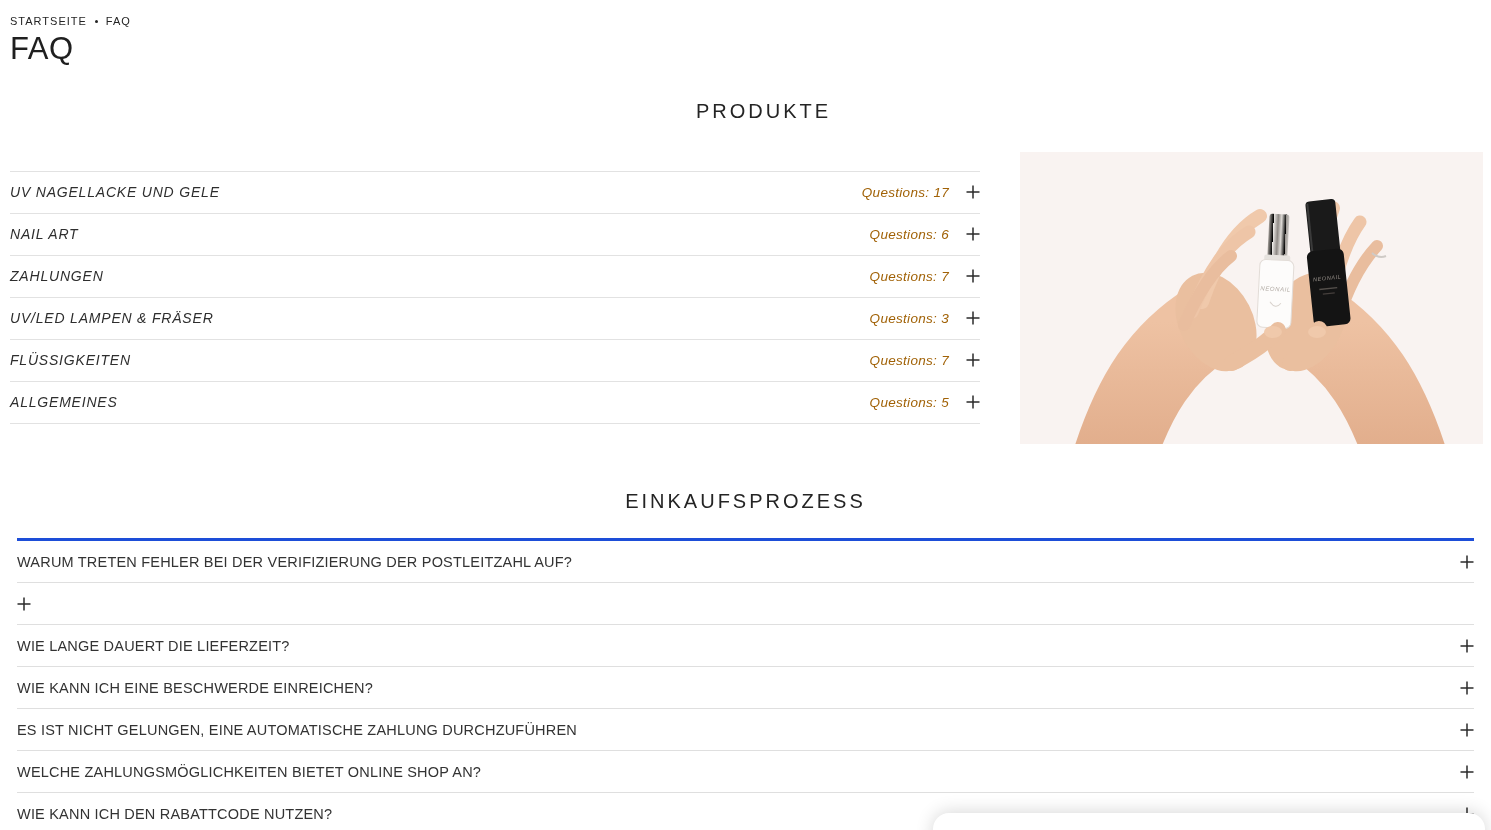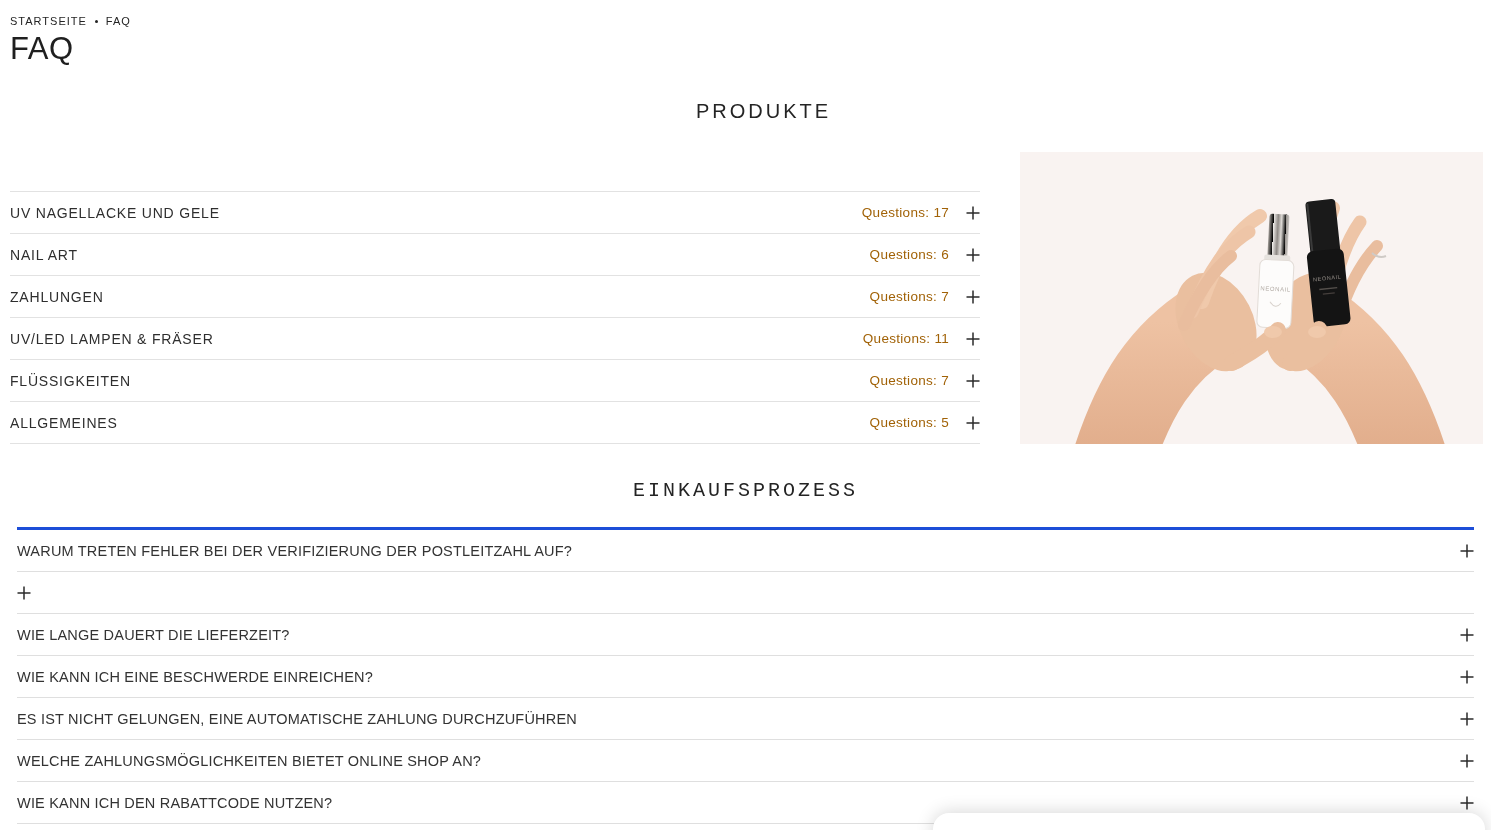--- a/index.html
+++ b/index.html
@@ -28,26 +28,27 @@
     font-size: 31px; font-weight: 500; letter-spacing: 0.5px; color: #1f1f1f;
   }
 
   
   .section-heading {
     text-align: center;
     font-size: 20px; font-weight: 500; letter-spacing: 3px;
     color: #242424;
   }
   .heading-produkte { margin-top: 33px; padding-left: 36px; }
-  .heading-einkauf  { margin-top: 35px; font-family: Liberation Mono, monospace; }
+  .heading-einkauf  { margin-top: 46px; }
 
   
   .produkte-wrap {
-    display: flex; align-items: flex-end;
+    display: flex; align-items: center;
     margin-top: 27px;
+    font-style: italic;
   }
   .category-list {
     width: 970px; margin-left: 10px;
     border-top: 1px solid #e2e2e2;
   }
   .category-row {
     height: 42px;
     display: flex; align-items: center; justify-content: space-between;
     border-bottom: 1px solid #e2e2e2;
     cursor: pointer;
@@ -141,21 +142,21 @@
         <svg viewBox="0 0 14 14">
               <path d="M7 0.5 V13.5 M0.5 7 H13.5" stroke="#2b2b2b" stroke-width="1.5"></path>
             </svg>
       </span>
     </span>
   </div>
 
   <div class="category-row">
     <span class="category-label">UV/LED LAMPEN &amp; FRÄSER</span>
     <span class="category-right">
-      <span class="category-count">Questions: 11</span>
+      <span class="category-count">Questions: 3</span>
       <span class="plus-icon">
         <svg viewBox="0 0 14 14">
               <path d="M7 0.5 V13.5 M0.5 7 H13.5" stroke="#2b2b2b" stroke-width="1.5"></path>
             </svg>
       </span>
     </span>
   </div>
 
   <div class="category-row">
     <span class="category-label">FLÜSSIGKEITEN</span>

